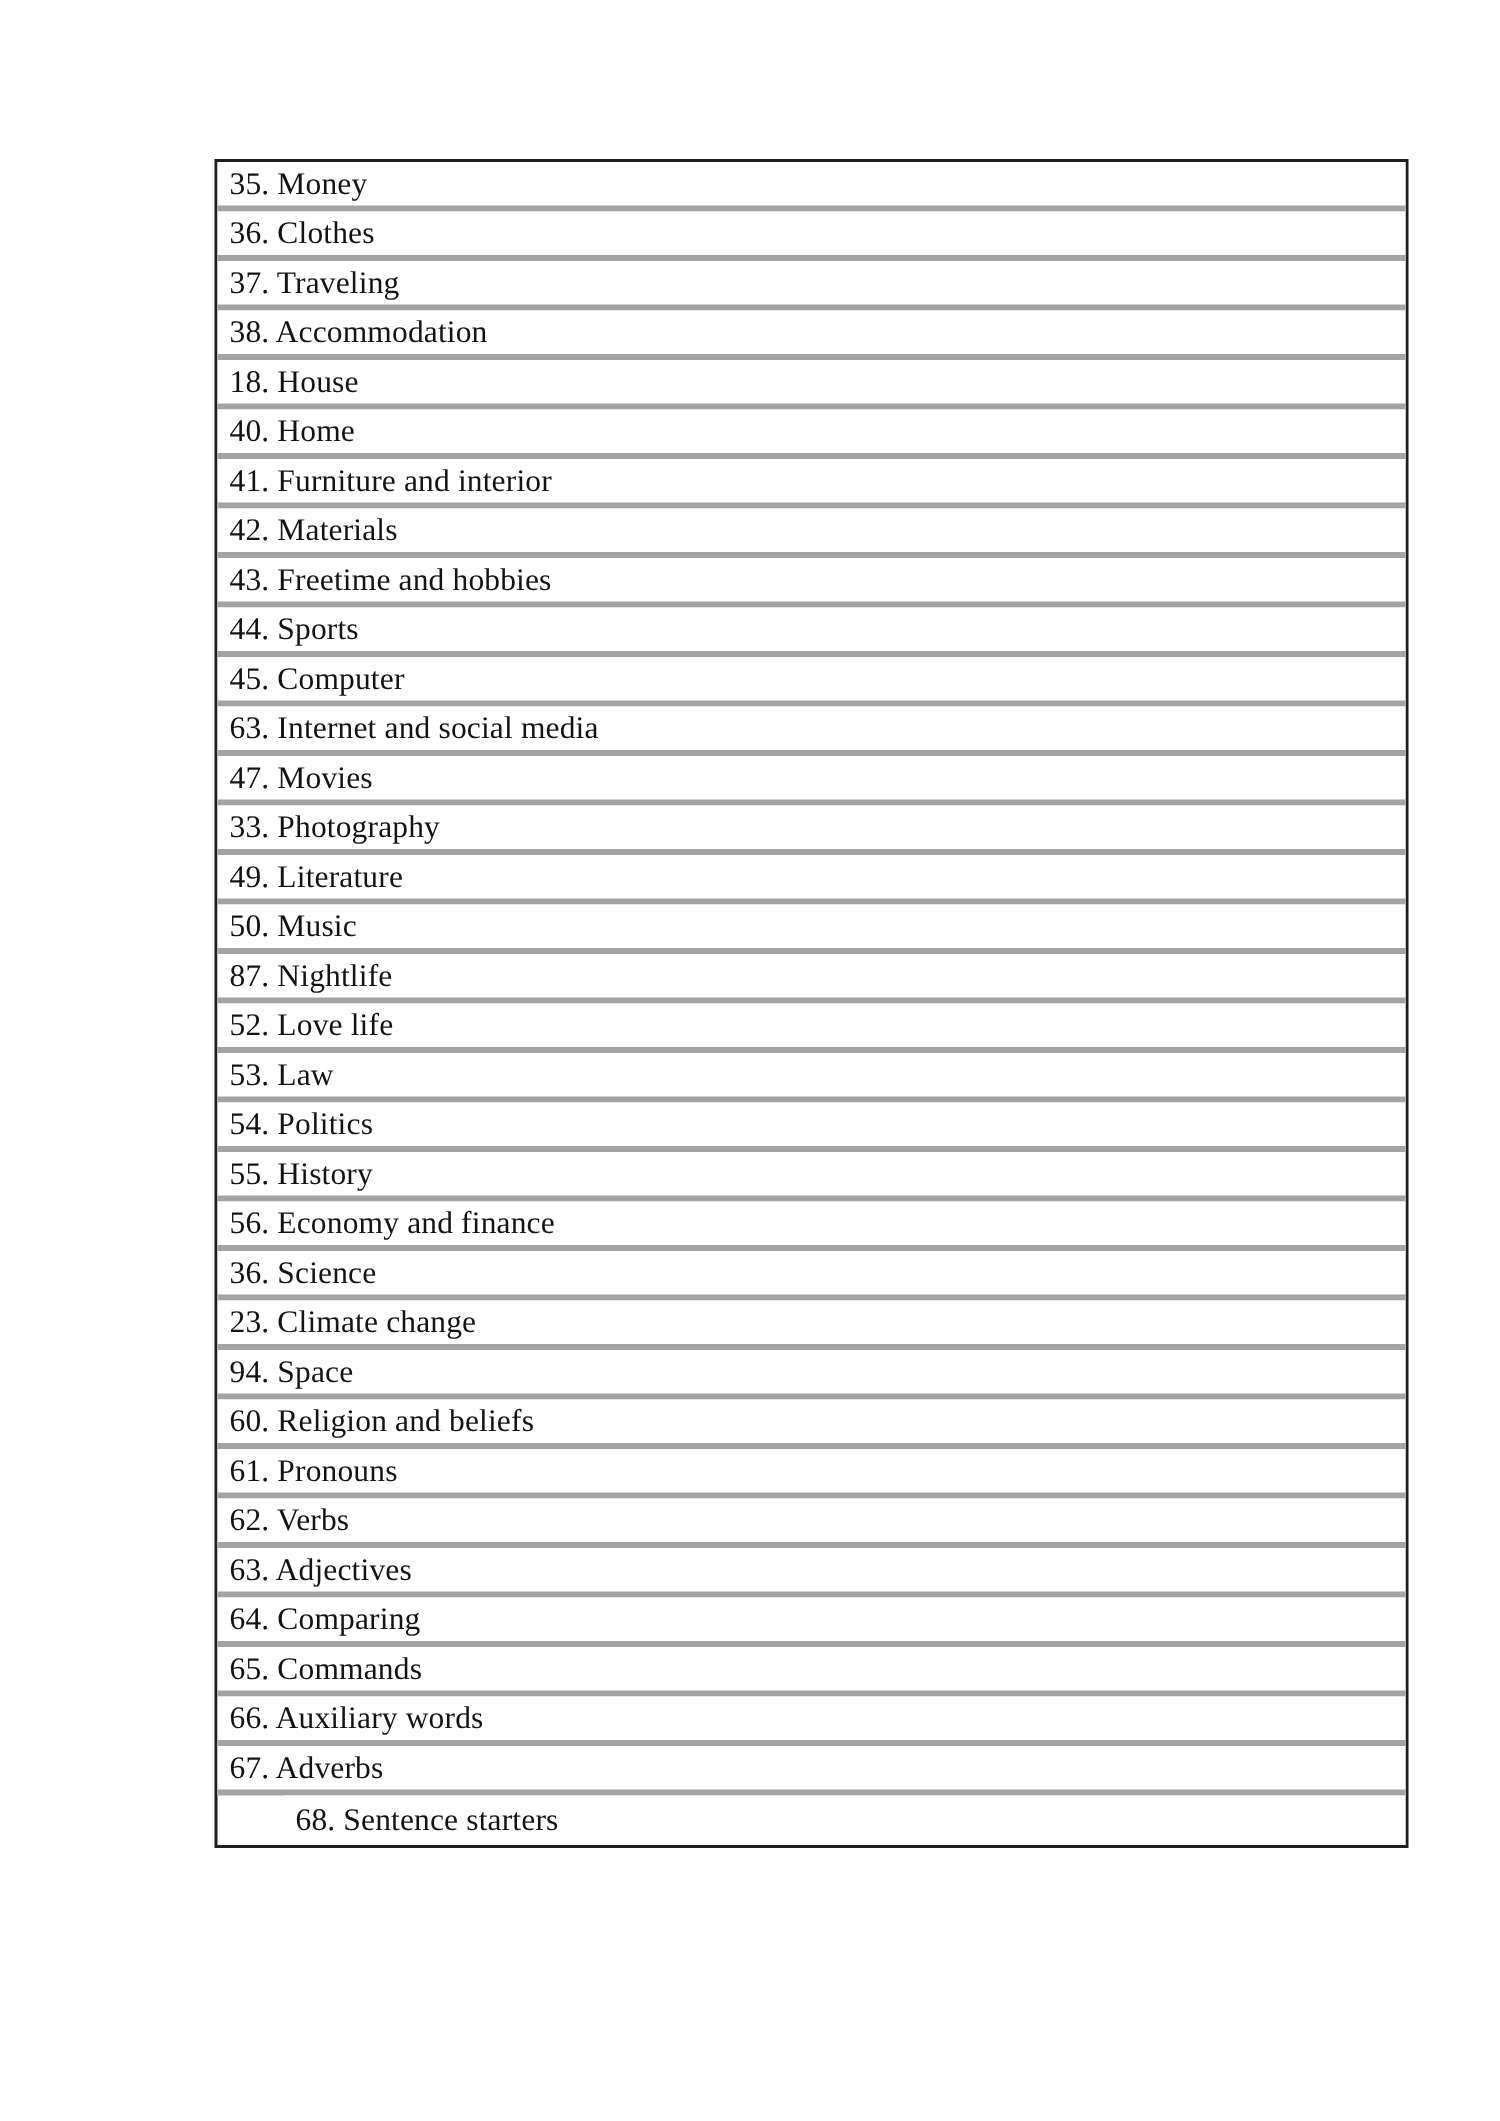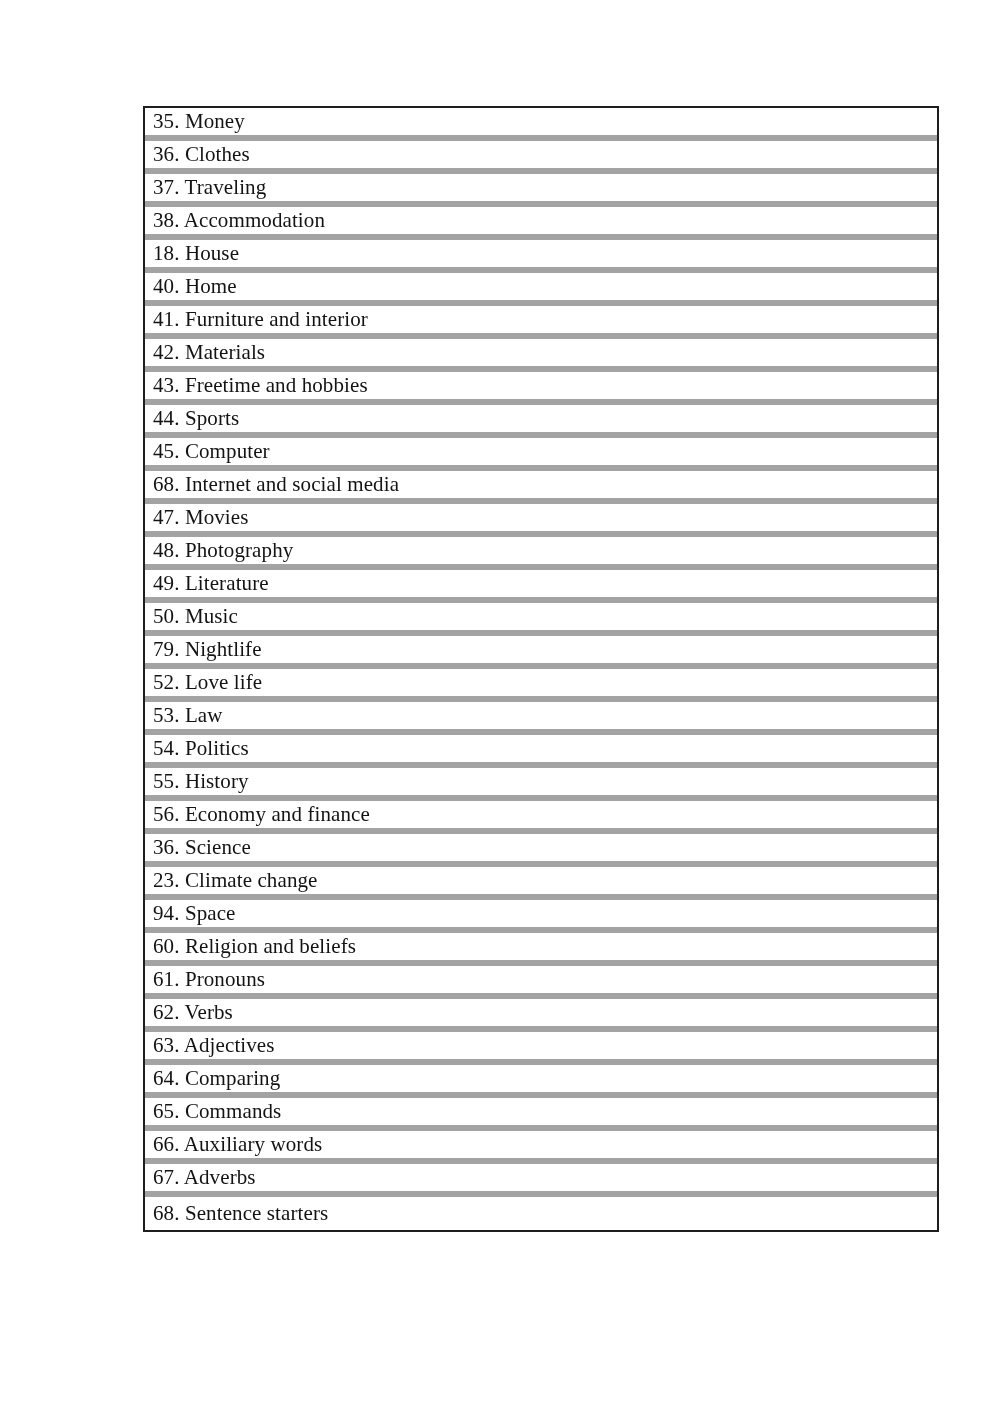--- a/index.html
+++ b/index.html
@@ -19,27 +19,28 @@
     position: absolute;
     left: 143px;
     top: 106px;
     width: 796px;
     box-sizing: border-box;
     border: 2px solid #1e1e1e;
   }
   .table-row {
     box-sizing: border-box;
     height: 33px;
-    border-bottom: 6px solid #a3a3a3;
+    border-bottom: 4px solid #a3a3a3;
     display: flex;
     align-items: center;
     background: #ffffff;
   }
   .table-row:last-child {
     border-bottom: none;
+    margin-left: 44px;
   }
   .row-label {
     font-size: 21px;
     line-height: 1;
     color: #131313;
     padding-left: 8px;
     white-space: nowrap;
     letter-spacing: 0.1px;
   }
 </style>
@@ -75,36 +76,36 @@
       <div class="table-row">
     <span class="row-label">43. Freetime and hobbies</span>
   </div>
       <div class="table-row">
     <span class="row-label">44. Sports</span>
   </div>
       <div class="table-row">
     <span class="row-label">45. Computer</span>
   </div>
       <div class="table-row">
-    <span class="row-label">68. Internet and social media</span>
+    <span class="row-label">63. Internet and social media</span>
   </div>
       <div class="table-row">
     <span class="row-label">47. Movies</span>
   </div>
       <div class="table-row">
-    <span class="row-label">48. Photography</span>
+    <span class="row-label">33. Photography</span>
   </div>
       <div class="table-row">
     <span class="row-label">49. Literature</span>
   </div>
       <div class="table-row">
     <span class="row-label">50. Music</span>
   </div>
       <div class="table-row">
-    <span class="row-label">79. Nightlife</span>
+    <span class="row-label">87. Nightlife</span>
   </div>
       <div class="table-row">
     <span class="row-label">52. Love life</span>
   </div>
       <div class="table-row">
     <span class="row-label">53. Law</span>
   </div>
       <div class="table-row">
     <span class="row-label">54. Politics</span>
   </div>

